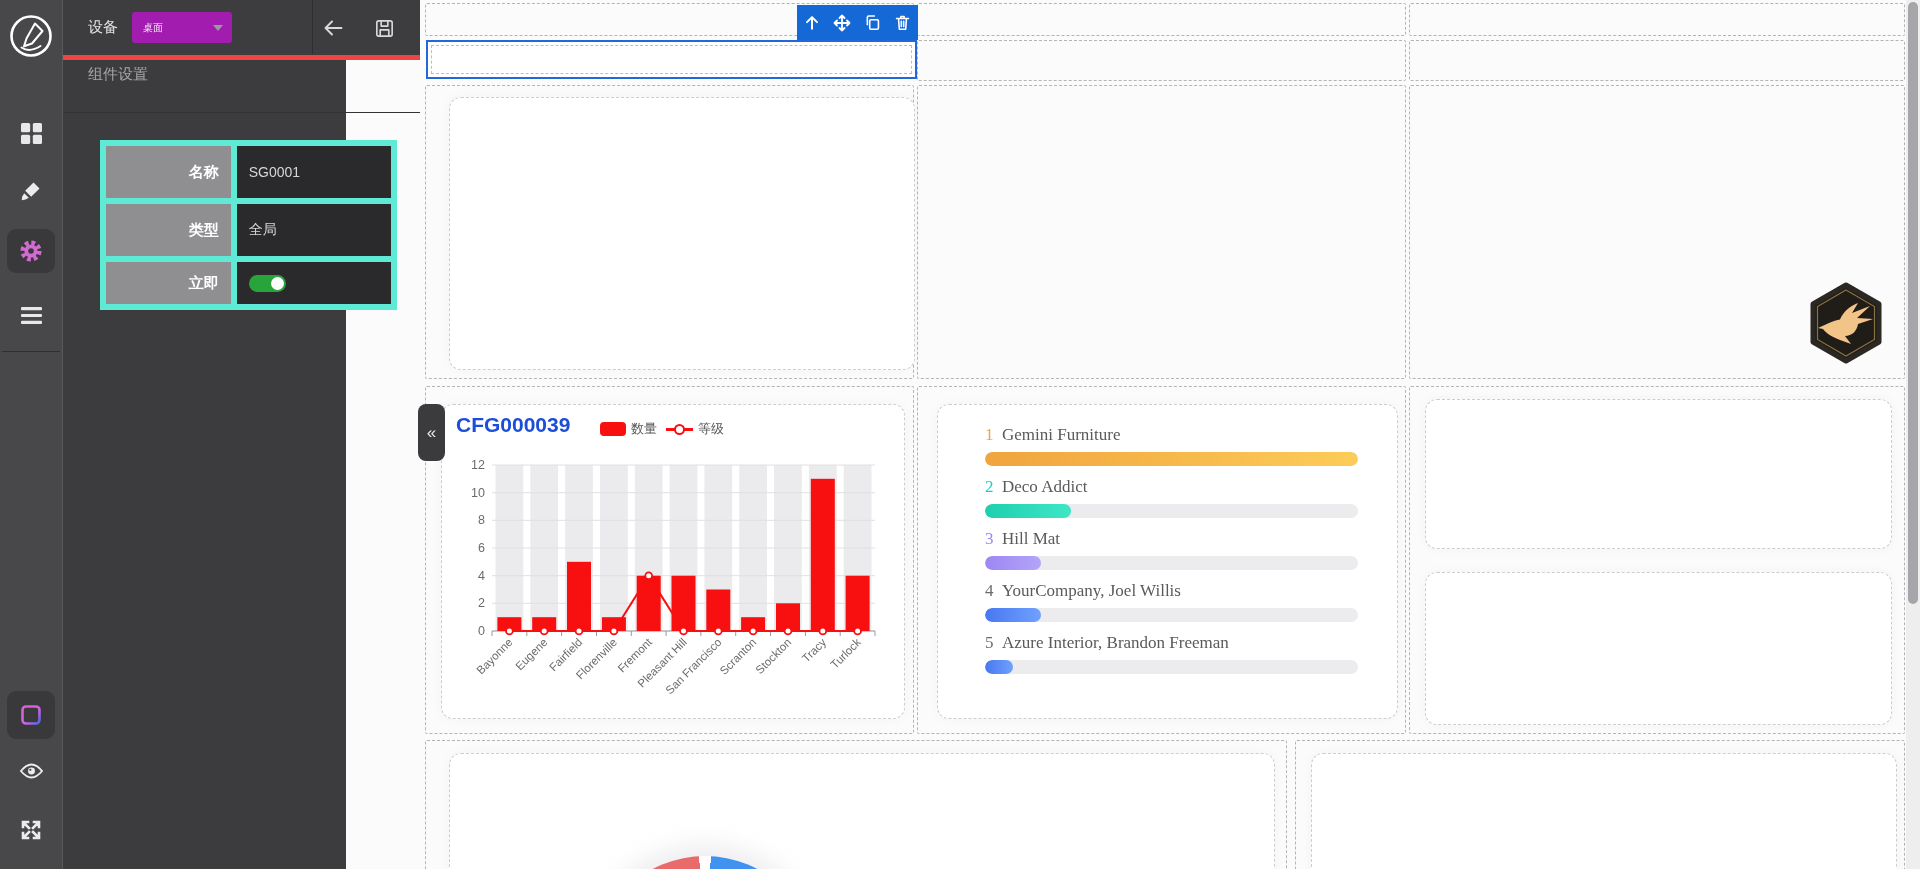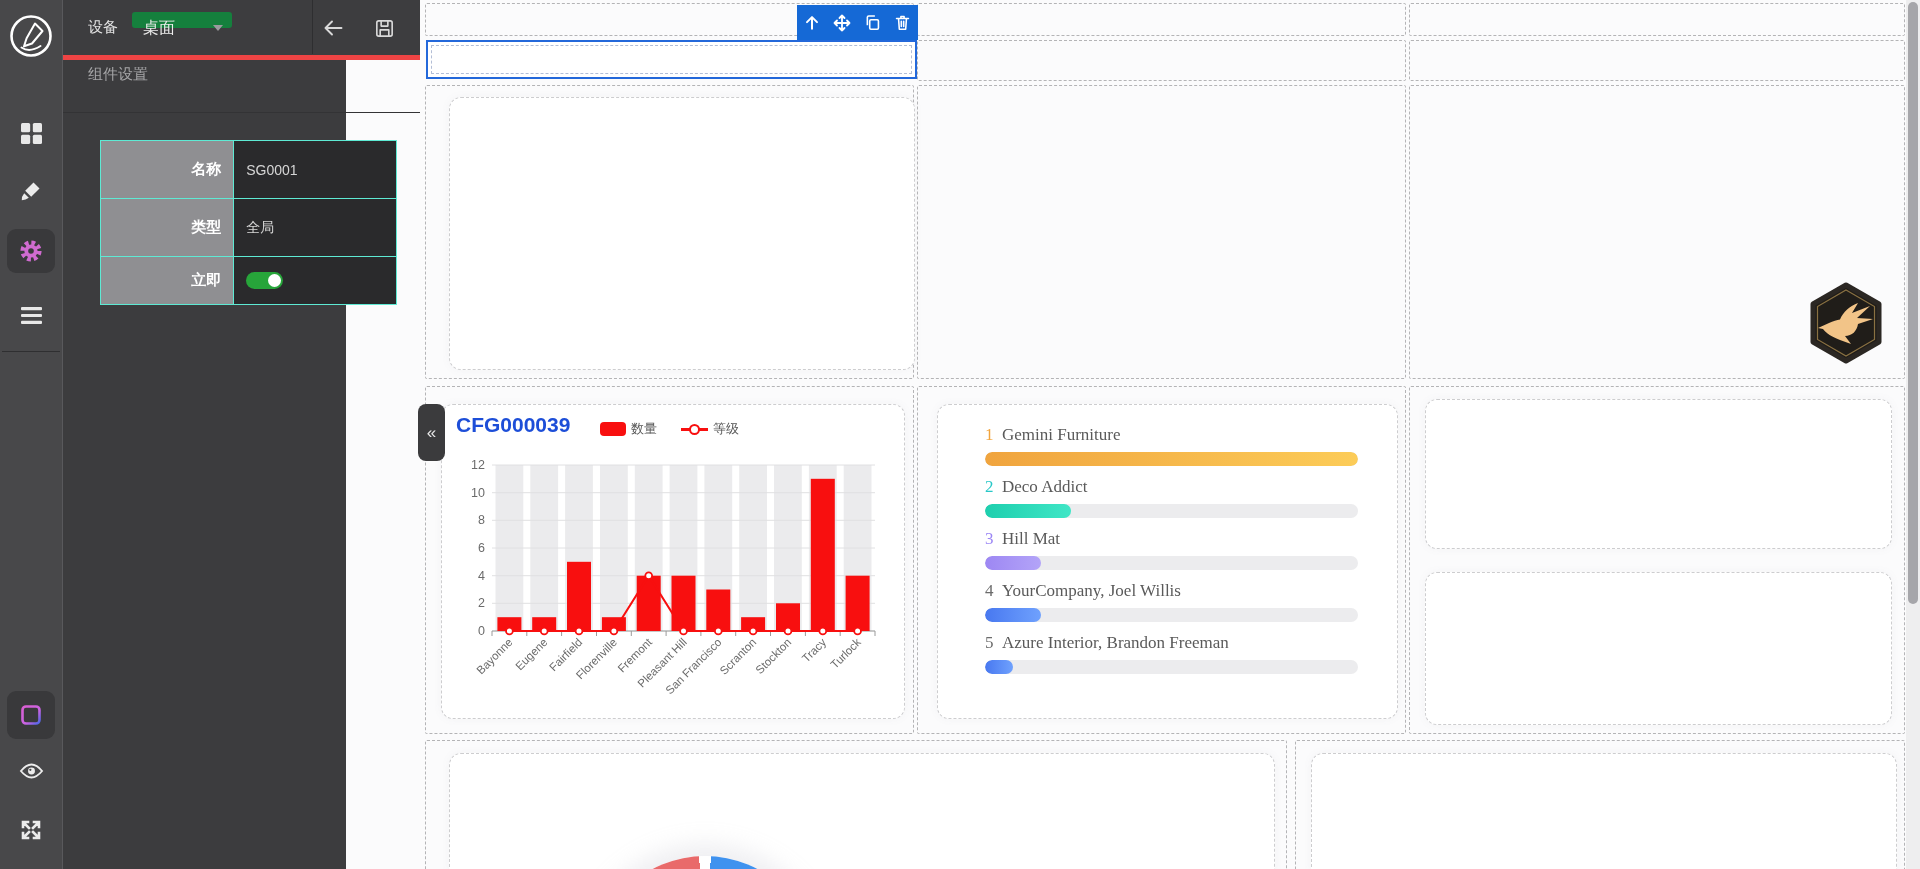--- a/index.html
+++ b/index.html
@@ -9,31 +9,31 @@
 
   
   #sidebar{left:0;top:0;width:62px;height:869px;background:#48484a;border-right:1px solid #59595c;z-index:30;}
   .side-btn{position:absolute;left:7px;width:48px;height:44px;display:flex;align-items:center;justify-content:center;cursor:pointer;}
   .side-btn.active{background:#39393b;border-radius:9px;}
   .side-divider{position:absolute;left:2px;width:58px;height:1px;background:#2f2f31;}
 
   
   #topbar{left:62px;top:0;width:358px;height:55px;background:#3d3d3f;border-bottom:5px solid #ef4444;z-index:25;}
   #device-label{position:absolute;left:26px;top:18px;color:#e3e3e3;font-size:15px;}
-  #device-select{position:absolute;left:70px;top:12px;width:100px;height:16px;background:#15803d;border-radius:3px;color:#ededed;font-size:16px;line-height:31px;padding-left:11px;box-sizing:border-box;cursor:pointer;}
+  #device-select{position:absolute;left:70px;top:12px;width:100px;height:31px;background:#a21caf;border-radius:3px;color:#ededed;font-size:10px;line-height:31px;padding-left:11px;box-sizing:border-box;cursor:pointer;}
   #device-caret{position:absolute;right:9px;top:13px;width:0;height:0;border-left:5px solid transparent;border-right:5px solid transparent;border-top:6px solid #9a9a9e;}
   #topbar-divider{position:absolute;left:250px;top:0;width:1px;height:54px;background:#2e2e30;}
   .top-icon-btn{position:absolute;top:9px;width:38px;height:38px;display:flex;align-items:center;justify-content:center;cursor:pointer;}
 
   
   #panel{left:62px;top:55px;width:284px;height:814px;background:#3c3c3e;z-index:20;}
   #panel-title{position:absolute;left:26px;top:10px;color:#a6a6a8;font-size:15px;}
   #panel-title-divider{position:absolute;left:0;top:57px;width:358px;height:1px;background:#333335;}
   #settings-table{position:absolute;left:38px;top:85px;width:297px;border:1px solid #c9c9c9;border-collapse:collapse;}
-  #settings-table td{border:1px solid #5eead4;margin-left:6px;}
+  #settings-table td{border:6px solid #5eead4;margin-left:6px;}
   td.f-label{width:131px;background:#8f8f92;color:#fff;font-weight:bold;font-size:15px;text-align:right;padding:0 12px 0 4px;}
   td.f-value{width:164px;background:#2a2a2c;color:#d6d6d6;font-size:14px;padding:0 0 0 12px;}
   .toggle{width:37px;height:17px;border-radius:9px;background:#27a53a;position:relative;cursor:pointer;}
   .toggle .knob{position:absolute;right:2px;top:2px;width:13px;height:13px;border-radius:50%;background:#fff;}
 
   
   #collapse-handle{left:418px;top:404px;width:27px;height:57px;background:#3b3b3d;border-radius:8px;z-index:15;
     color:#e8e8e8;font-size:17px;display:flex;align-items:center;justify-content:center;cursor:pointer;}
 
   
@@ -42,21 +42,21 @@
 
   
   #selected-widget{left:426px;top:40px;width:491px;height:39px;background:#fff;border:2px solid #2368da;box-sizing:border-box;z-index:10;}
   #selected-widget .inner-dash{position:absolute;left:3px;top:3px;right:3px;bottom:3px;border:1px dashed #b3bed6;}
   #selection-toolbar{left:797px;top:5px;width:121px;height:35px;background:#1569d6;display:flex;align-items:center;justify-content:space-around;z-index:12;}
   .sel-btn{width:26px;height:26px;display:flex;align-items:center;justify-content:center;cursor:pointer;}
 
   
   #chart-card{left:441px;top:404px;width:462px;height:313px;}
   #chart-title{position:absolute;left:14px;top:8px;font-size:21px;font-weight:bold;color:#1d4ed8;}
-  #chart-legend{position:absolute;left:158px;top:15px;display:flex;align-items:center;gap:24px;}
+  #chart-legend{position:absolute;left:158px;top:15px;display:flex;align-items:center;gap:9px;}
   .lg-item{display:flex;align-items:center;gap:5px;}
   .lg-rect{width:26px;height:14px;border-radius:4px;}
   .lg-line{position:relative;width:27px;height:3px;}
   .lg-line .ring{position:absolute;left:8px;top:-4px;width:7px;height:7px;border-radius:50%;background:#fff;border:2px solid;}
   .lg-text{font-size:13px;color:#565656;}
   #chart-svg{position:absolute;left:0;top:0;}
 
   
   #ranking-card{left:937px;top:404px;width:459px;height:313px;font-family:"Liberation Serif","DejaVu Serif",serif;}
   #ranking-list{position:absolute;left:47px;top:20px;width:373px;}

